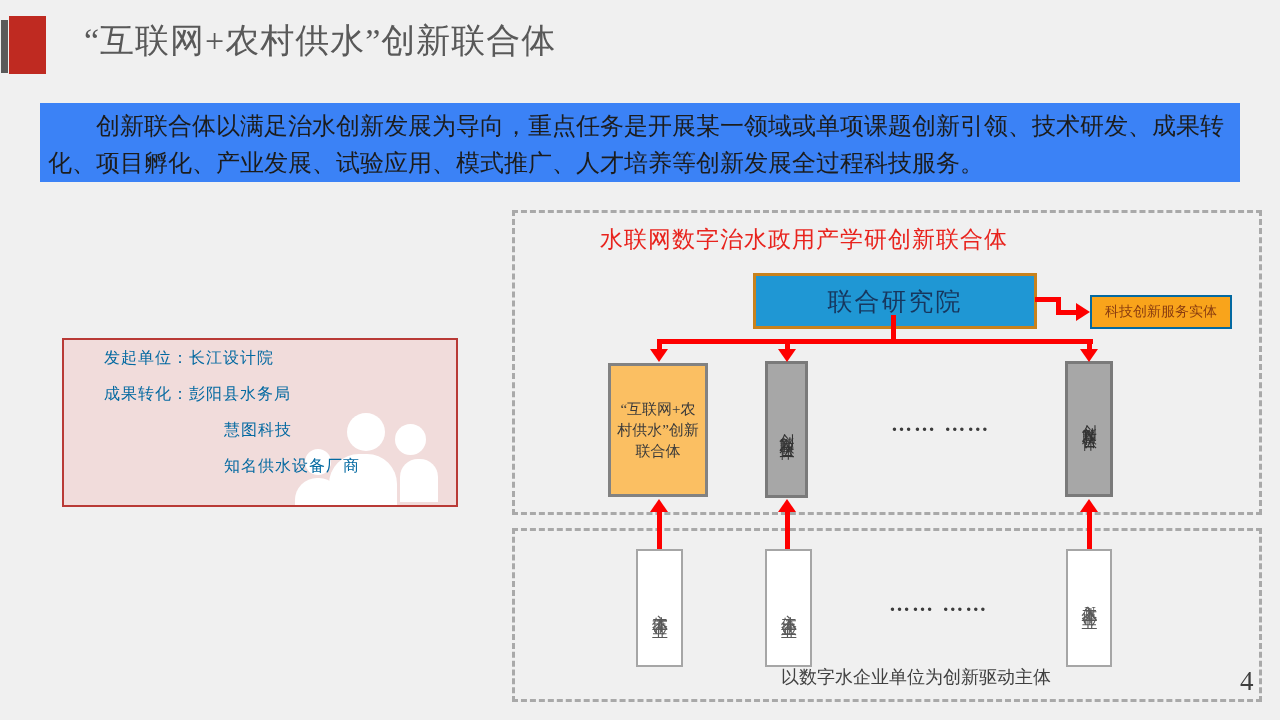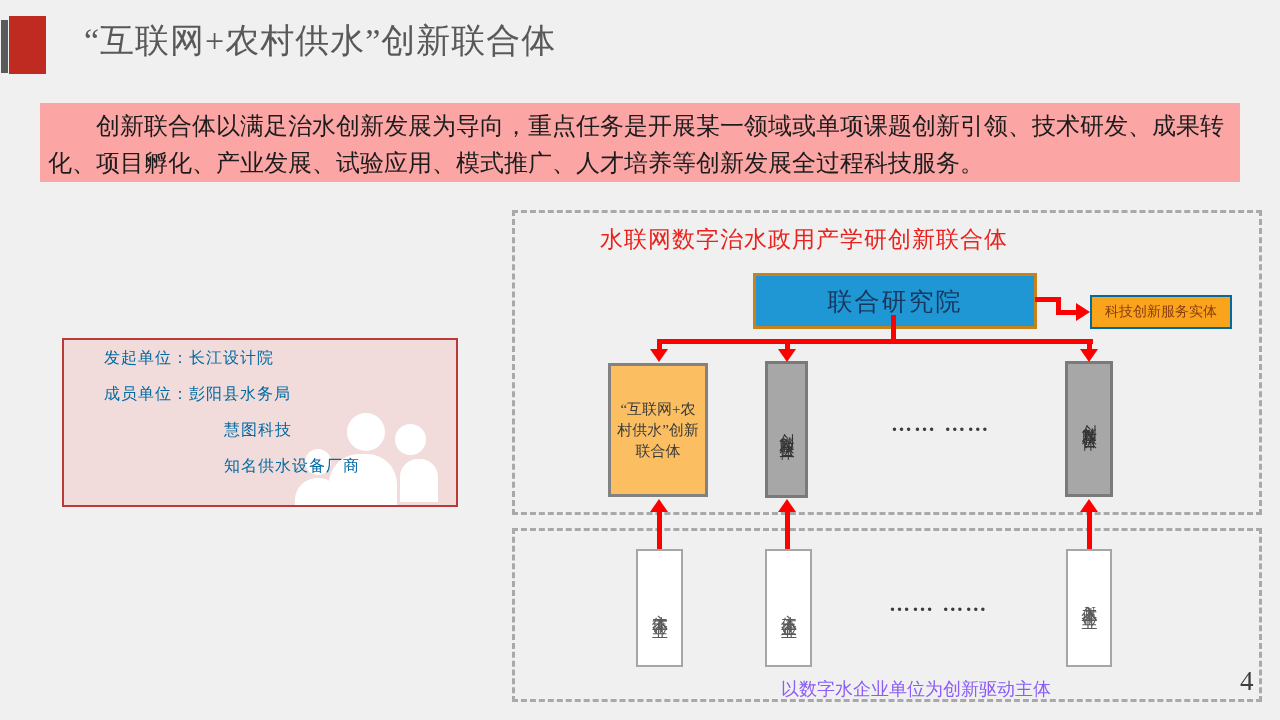--- a/index.html
+++ b/index.html
@@ -16,21 +16,21 @@
   
   .accent-gray{left:1px;top:20px;width:7px;height:53px;background:#5a5a5a;}
   .accent-red{left:9px;top:16px;width:37px;height:58px;background:#bf2a21;}
   .page-title{
     left:84px;top:18px;width:700px;margin:0;
     font-size:34px;font-weight:normal;color:#595959;letter-spacing:1px;
   }
 
   
   .banner{
-    left:40px;top:103px;width:1200px;height:79px;background:#fca5a5;
+    left:40px;top:103px;width:1200px;height:79px;background:#3b82f6;
     box-sizing:border-box;
   }
   .banner p{
     margin:0;padding:5px 8px 0 8px;text-indent:2em;
     font-size:24px;line-height:37px;color:#1c1c1c;
   }
 
   
   .info-box{
     left:62px;top:338px;width:396px;height:169px;
@@ -81,21 +81,21 @@
   .eb-2{left:765px;top:549px;width:47px;height:118px;}
   .eb-n{left:1066px;top:549px;width:46px;height:118px;}
   .vtext{writing-mode:vertical-rl;text-orientation:upright;letter-spacing:3px;}
 
   .dots{font-size:21px;font-weight:bold;color:#3c3c3c;letter-spacing:2px;white-space:nowrap;text-align:center;}
   .dots-upper{left:858px;top:412px;width:165px;}
   .dots-lower{left:856px;top:592px;width:165px;}
 
   .footnote{
     left:760px;top:665px;width:312px;text-align:center;
-    font-size:18px;color:#8b5cf6;white-space:nowrap;margin-top:12px;
+    font-size:18px;color:#404040;white-space:nowrap;
   }
   .page-number{left:1240px;top:666px;font-size:27px;color:#3f3f3f;}
 
   
   .cline{background:#fe0000;}
   .arr{width:0;height:0;}
   .arr-down{border-left:9px solid transparent;border-right:9px solid transparent;border-top:13px solid #fe0000;}
   .arr-up{border-left:9px solid transparent;border-right:9px solid transparent;border-bottom:13px solid #fe0000;}
   .arr-right{border-top:9px solid transparent;border-bottom:9px solid transparent;border-left:14px solid #fe0000;}
 </style>
@@ -116,21 +116,21 @@
 
     <div class="abs" style="left:218px;top:62px;width:176px;height:103px;">
       <span class="person p-head" style="left:23px;top:47px;width:26px;height:26px;"></span>
       <span class="person" style="left:13px;top:76px;width:46px;height:27px;border-radius:22px 22px 0 0;"></span>
       <span class="person p-head" style="left:65px;top:11px;width:38px;height:38px;"></span>
       <span class="person" style="left:47px;top:52px;width:68px;height:51px;border-radius:30px 30px 0 0;"></span>
       <span class="person p-head" style="left:113px;top:22px;width:31px;height:31px;"></span>
       <span class="person" style="left:118px;top:57px;width:38px;height:43px;border-radius:18px 18px 0 0;"></span>
     </div>
     <div class="info-line" style="left:40px;top:8px;">发起单位：长江设计院</div>
-    <div class="info-line" style="left:40px;top:44px;">成员单位：彭阳县水务局</div>
+    <div class="info-line" style="left:40px;top:44px;">成果转化：彭阳县水务局</div>
     <div class="info-line" style="left:160px;top:80px;">慧图科技</div>
     <div class="info-line" style="left:160px;top:116px;">知名供水设备厂商</div>
   </div>
 
   <div class="abs panel panel-a"></div>
   <div class="abs panel panel-b"></div>
 
   <div class="abs diagram-title">水联网数字治水政用产学研创新联合体</div>
 
   <div class="abs dbox research-box">联合研究院</div>

